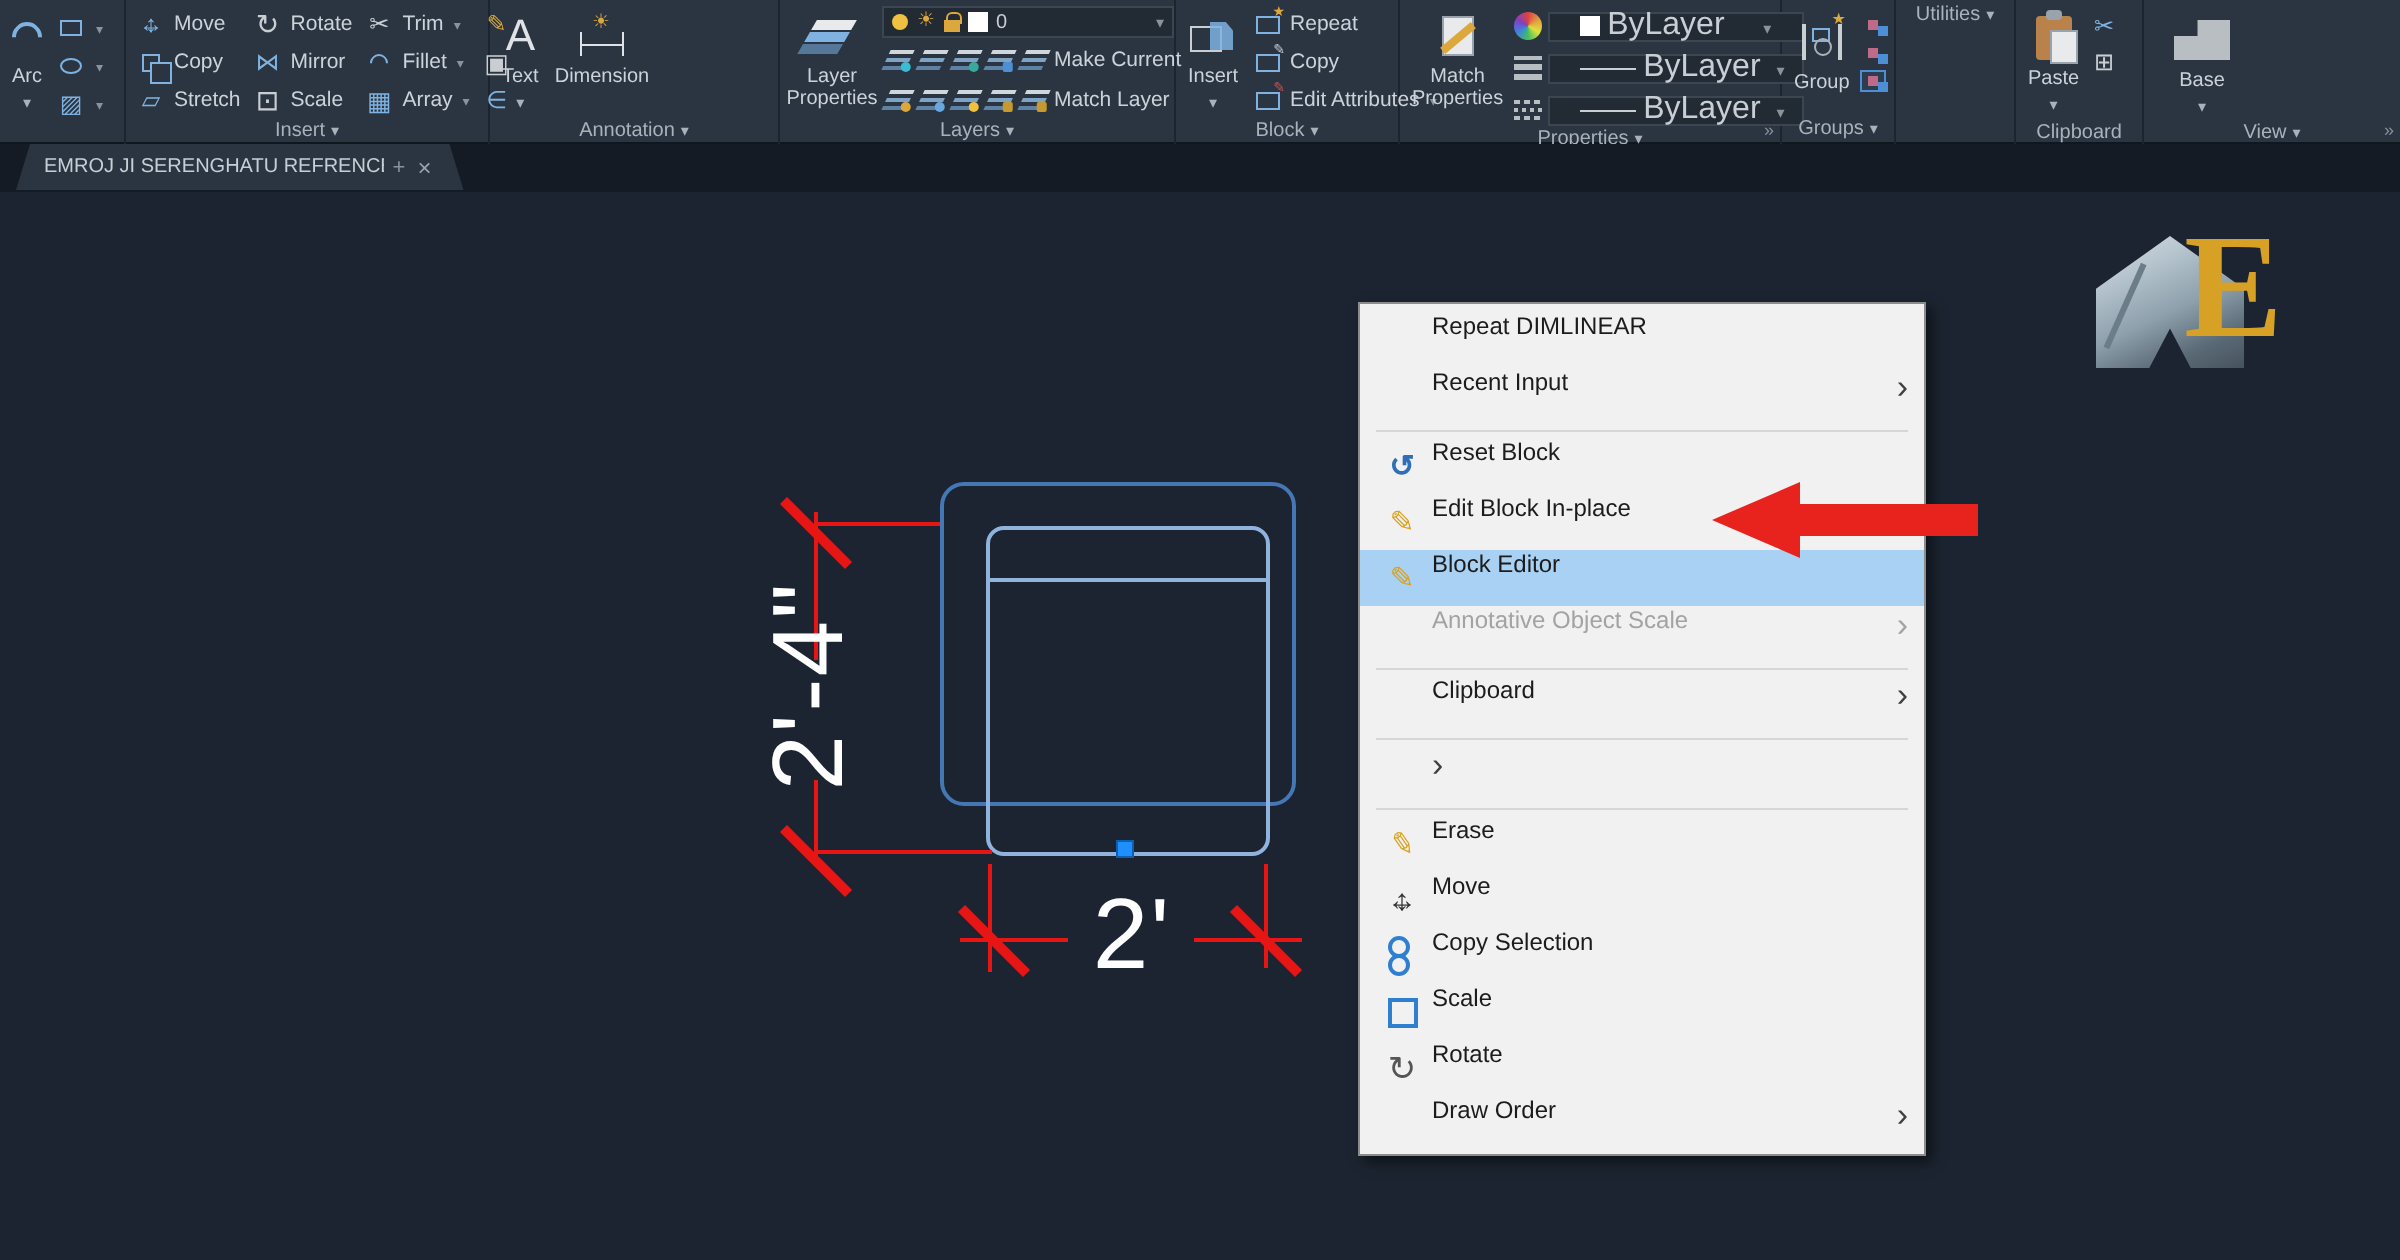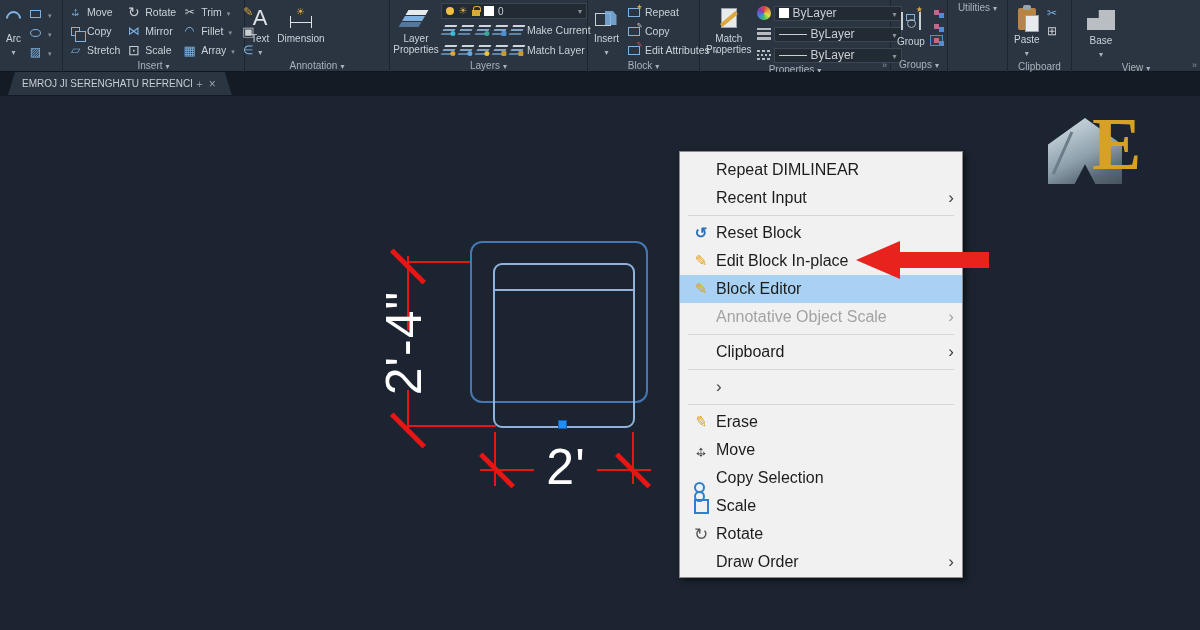--- a/index.html
+++ b/index.html
@@ -76,21 +76,21 @@
   .mp-ico::after{content:"";position:absolute;left:-3px;top:8px;width:20px;height:4px;background:#dca73c;transform:rotate(-40deg);}
   .colorwheel{width:14px;height:14px;border-radius:50%;flex:none;
     background:conic-gradient(#e04040,#e0a040,#e0e040,#40c060,#4080e0,#8040c0,#e04040);}
   .lw-ico{width:14px;height:12px;flex:none;
     background:linear-gradient(#b8bdc2 0 2px,transparent 2px 4px,#b8bdc2 4px 7px,transparent 7px 9px,#b8bdc2 9px 12px);}
   .lt-ico{width:14px;height:10px;flex:none;
     background:repeating-linear-gradient(90deg,#b8bdc2 0 3px,transparent 3px 5px) 0 0/100% 2px no-repeat,
                repeating-linear-gradient(90deg,#b8bdc2 0 2px,transparent 2px 4px) 0 4px/100% 2px no-repeat,
                repeating-linear-gradient(90deg,#b8bdc2 0 3px,transparent 3px 5px) 0 8px/100% 2px no-repeat;}
   .propsel{display:flex;align-items:center;gap:4px;width:128px;height:15px;background:#222a34;
-    border:1px solid #3c4652;padding:0 4px;font-size:12px;color:#c9ced4;}
+    border:1px solid #3c4652;padding:0 15px;font-size:16px;color:#c9ced4;}
   .propsel .sw{width:10px;height:10px;background:#fff;flex:none;}
   .propsel .ln{flex:none;width:28px;height:1px;background:#c9ced4;}
   .propsel .sp{flex:1;}
   .propsel .dd::after{content:"▾";font-size:8px;color:#8a929c;}
   .laydrop{display:flex;align-items:center;gap:4px;width:146px;height:16px;background:#222a34;
     border:1px solid #3c4652;padding:0 4px;font-size:10px;color:#c9ced4;}
   .bulb{width:8px;height:8px;border-radius:50%;background:#f0c040;flex:none;}
   .minilock{position:relative;width:8px;height:6px;background:#dca73c;margin-top:3px;flex:none;}
   .minilock::before{content:"";position:absolute;left:1px;top:-4px;width:6px;height:5px;
     border:1.5px solid #dca73c;border-bottom:none;border-radius:3px 3px 0 0;}
@@ -148,22 +148,22 @@
     clip-path:polygon(50% 0,100% 40%,100% 100%,64% 100%,50% 70%,36% 100%,0 100%,0 40%);}
   .logo-a::before { content:""; position:absolute; left:18%; top:18%; width:3px; height:70%;
     background:#6b7d89; transform:rotate(24deg); }
   .logo-e { position:absolute; left:44px; top:-6px; font-family:"Liberation Serif", serif;
     font-weight:700; font-size:74px; line-height:1.1; color:#d7a125; }
 
   
   .menu { position:absolute; left:679px; top:151px; width:284px; height:427px;
     background:#f1f1f1; border:1px solid #8c8c8c; box-shadow:3px 3px 6px rgba(0,0,0,.5);
     padding-top:4px; overflow:hidden; }
-  .mi { display:flex; align-items:center; height:28px; padding:0 8px 0 6px;
-    font-size:16px; color:#1c1c1c; }
+  .mi { display:flex; height:28px; padding:0 8px 0 6px;
+    font-size:12px; color:#1c1c1c; }
   .mi-icon { width:30px; display:flex; align-items:center; justify-content:center;
     font-size:15px; flex:none; }
   .mi-label { flex:1; }
   .mi-sub::after { content:"›"; font-size:17px; color:#404040; }
   .mi.hl { background:#a8d1f3; }
   .mi.dis { color:#a3a3a3; }
   .mi.dis .mi-sub::after { color:#a3a3a3; }
   .msep { height:1px; background:#d6d6d6; margin:3px 8px; }
   .m-reset::before{content:"↺";color:#2e6fb8;font-weight:bold;}
   .m-bedit::before{content:"✎";color:#d9a21f;}

